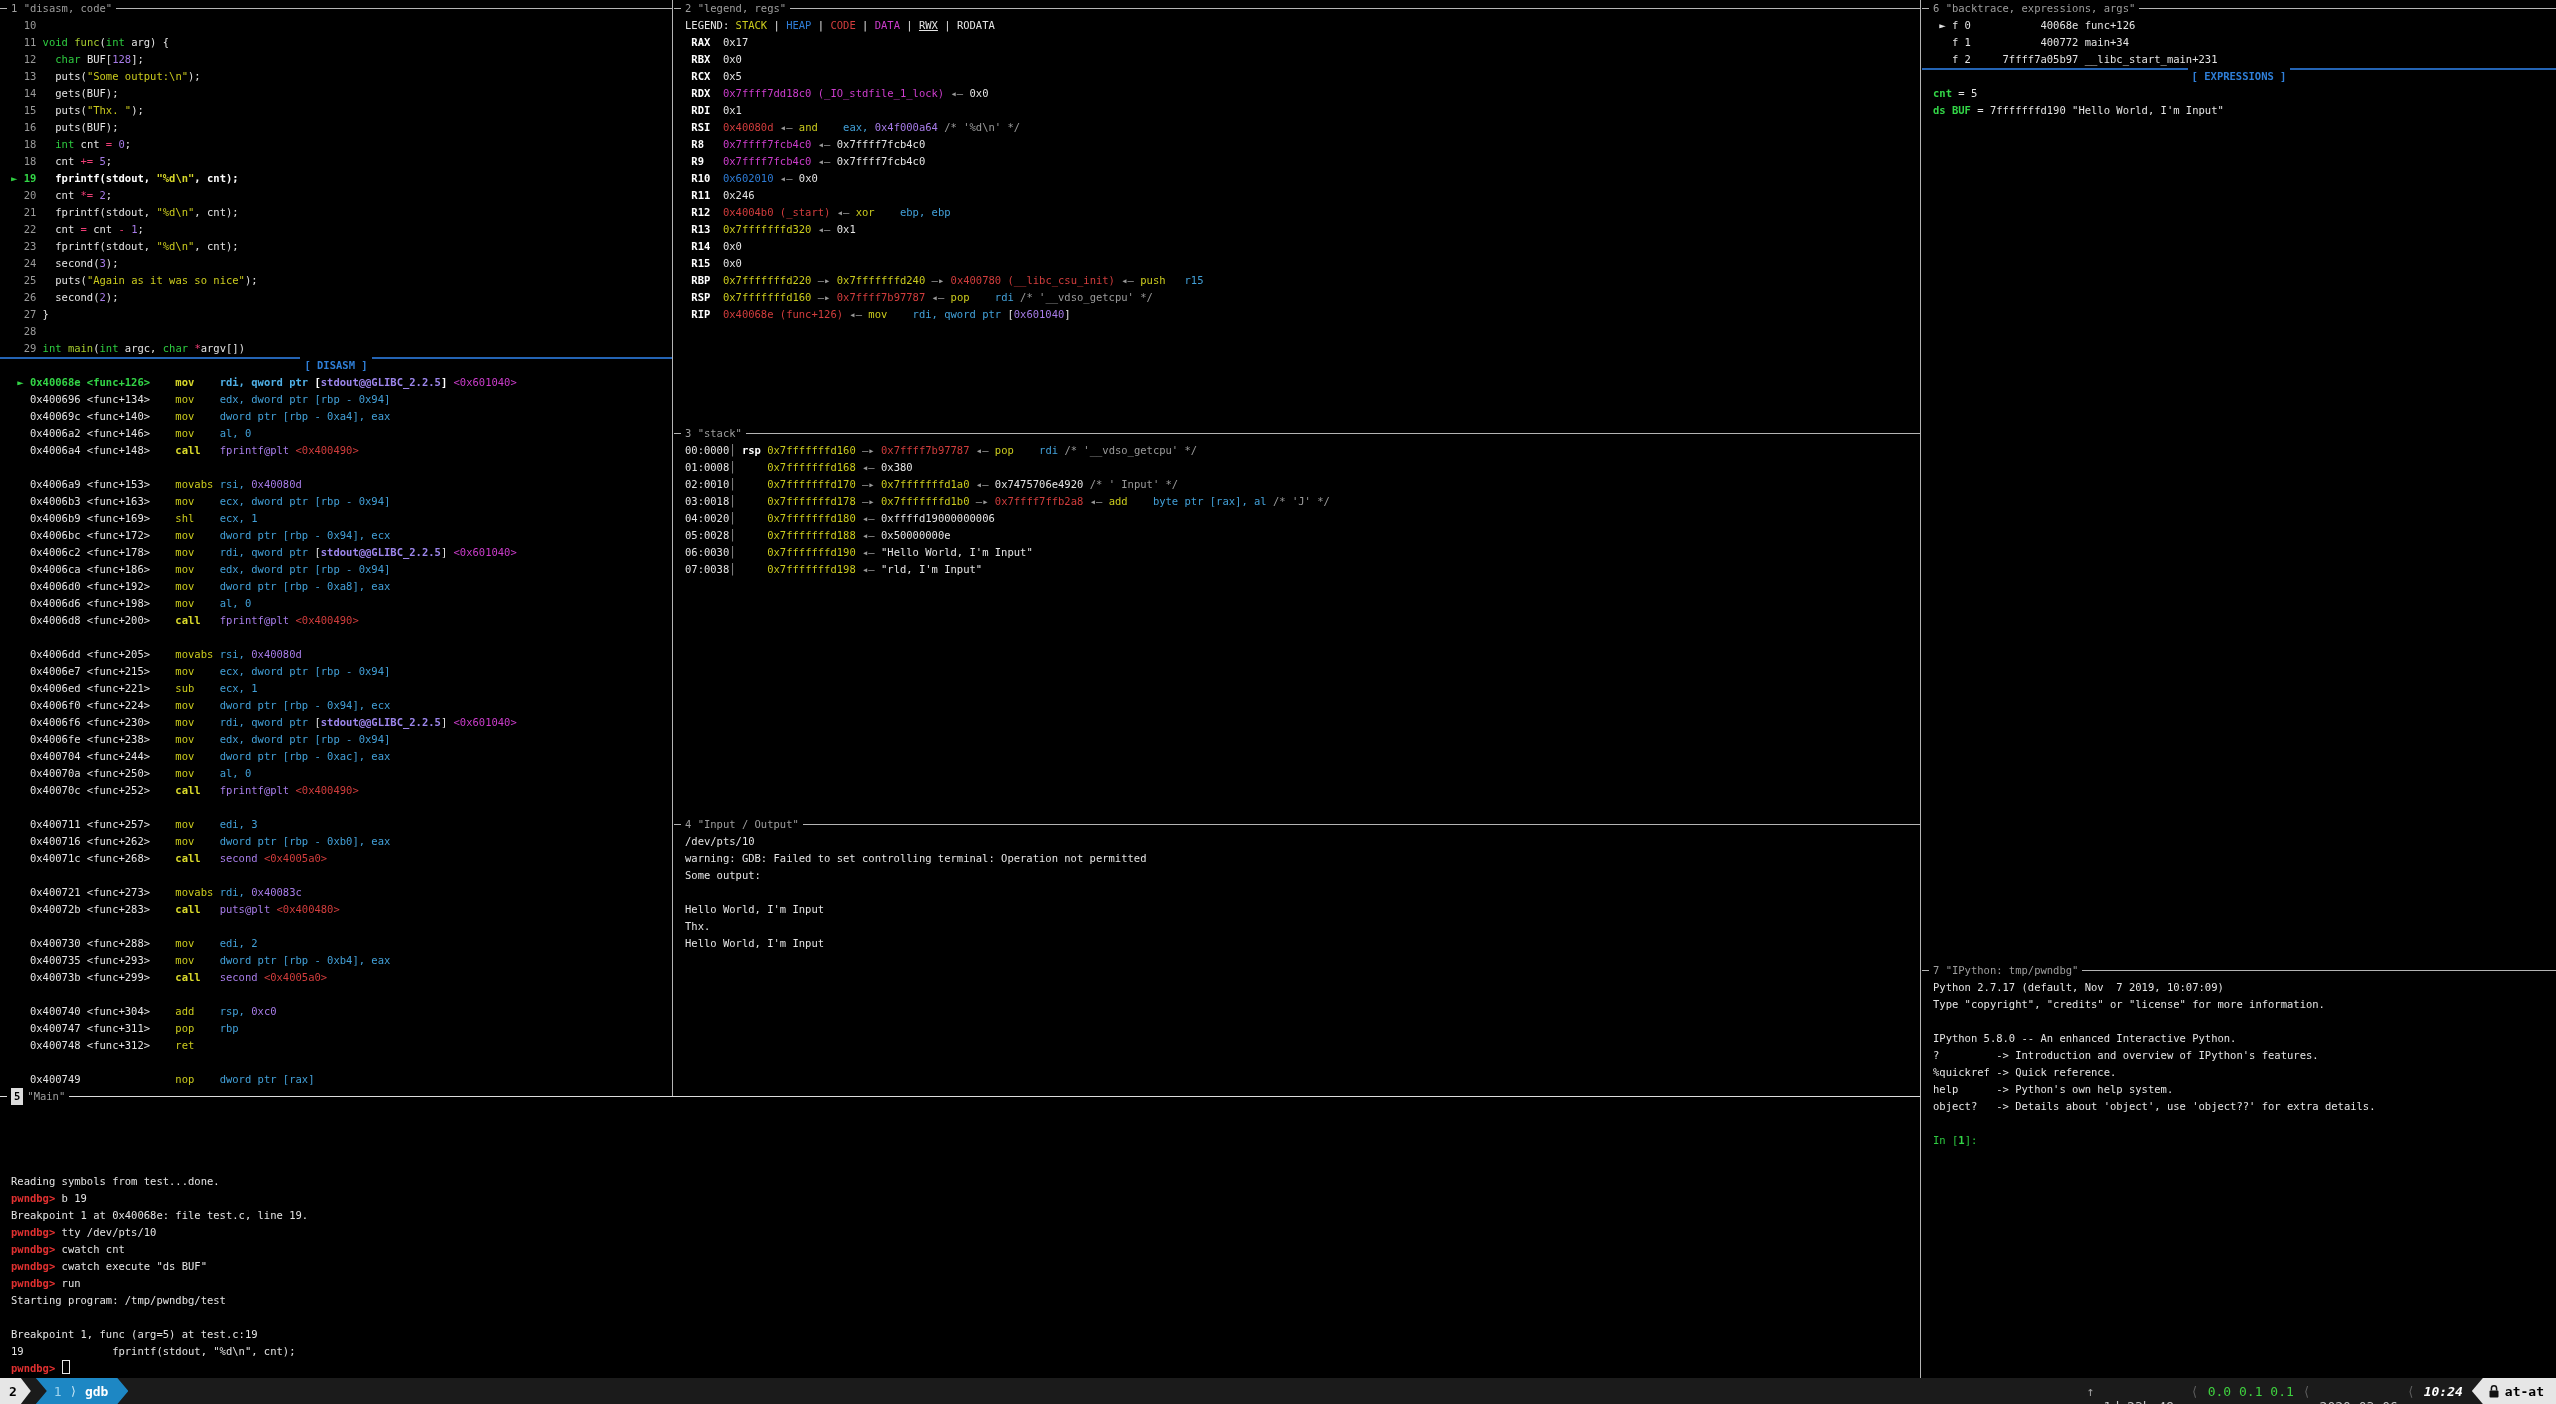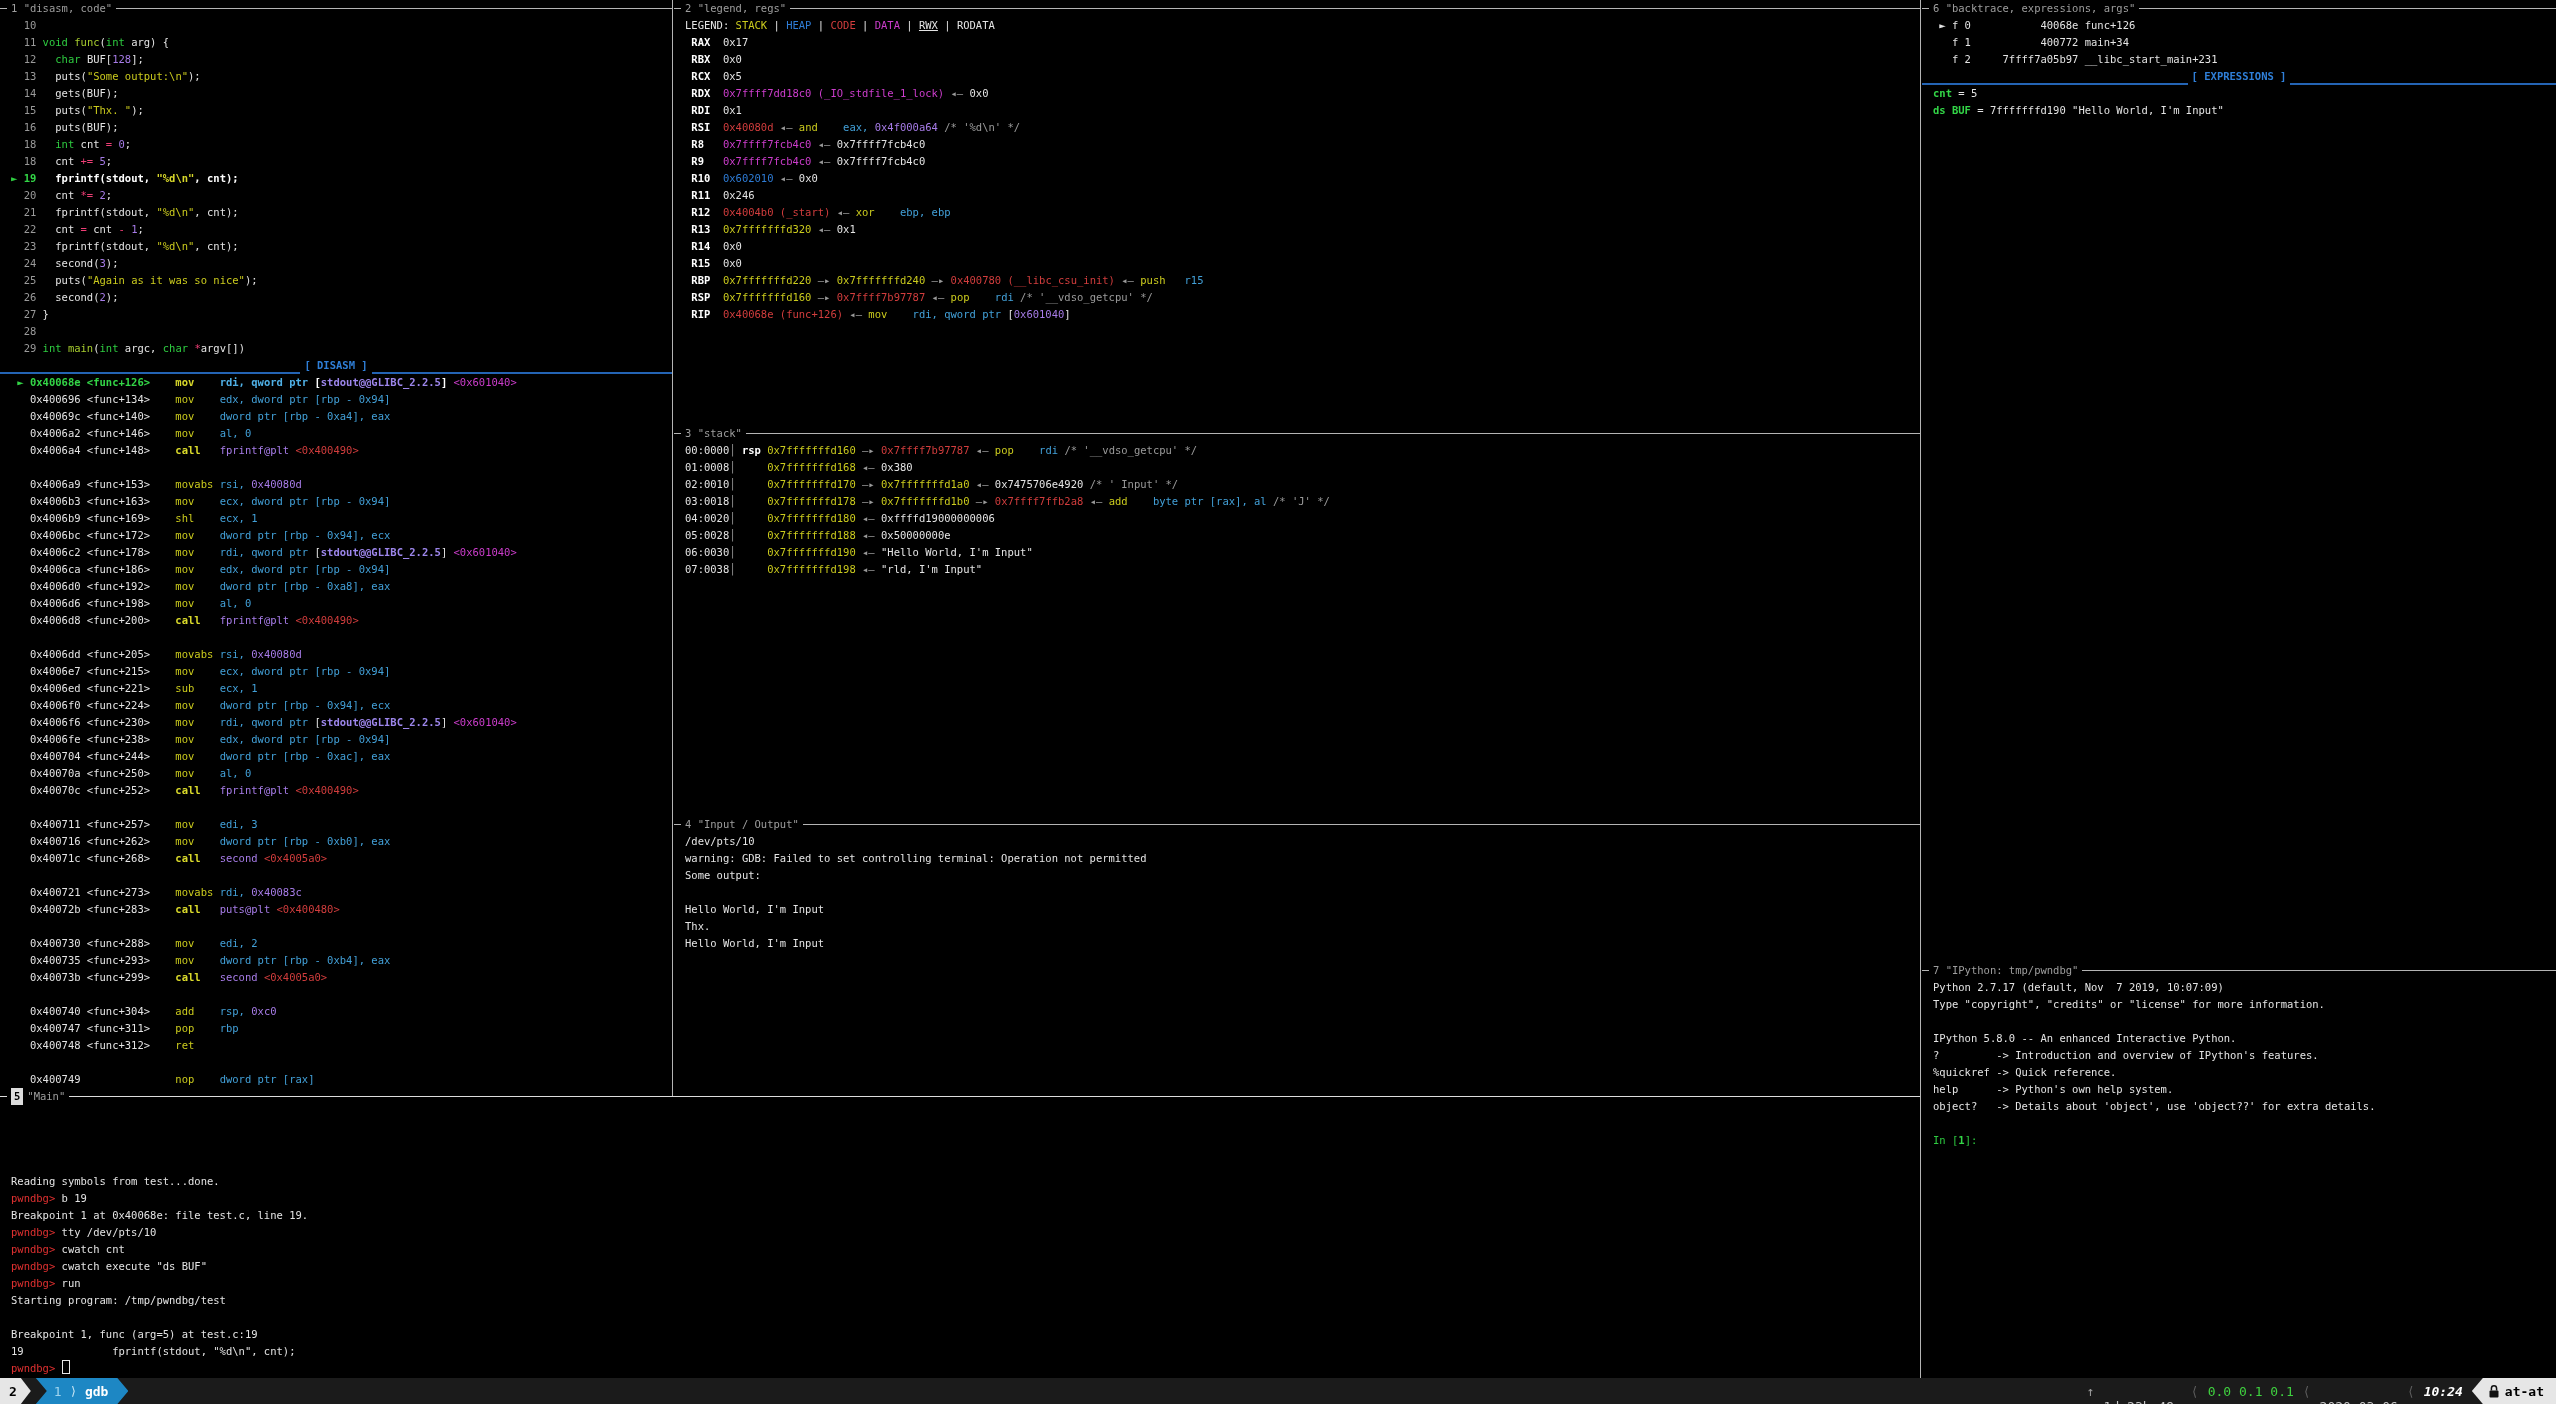--- a/index.html
+++ b/index.html
@@ -6,21 +6,21 @@
   #screen{position:relative;width:2556px;height:1404px;background:#000;overflow:hidden;
           font-family:"DejaVu Sans Mono",monospace;font-size:10.5px;line-height:17px;color:#e4e4e4;}
   .pane{position:absolute;overflow:hidden;}
   .pane-content{padding-left:3px;margin-left:8px;}
   .ln{height:17px;white-space:pre;}
   
   .w{color:#e4e4e4}
   .wb{color:#ffffff;font-weight:bold}
   .gy{color:#9a9a9a}
   .r{color:#d23d3d}
-  .rb{color:#e03030;font-weight:normal}
+  .rb{color:#e03030;font-weight:bold}
   .g{color:#2ecc40}
   .gb{color:#33d647;font-weight:bold}
   .y{color:#cbcb1d}
   .yb{color:#d8d82a;font-weight:bold}
   .c{color:#42a0d8}
   .cb{color:#4fb0e6;font-weight:bold}
   .b{color:#2e7cd6}
   .v{color:#a77ce8}
   .vb{color:#9d86ec;font-weight:bold}
   .m{color:#cd3dcd}
@@ -28,21 +28,21 @@
   .fn{color:#a6cc2e}
   .u{color:#e4e4e4;text-decoration:underline}
   .cur{display:inline-block;width:6px;height:12px;border:1px solid #e8e8e8;vertical-align:-2px;color:transparent;overflow:hidden}
   
   .ptitle{display:flex;align-items:center;height:17px;color:#9e9e9e;white-space:pre;}
   .ptitle::before{content:"";width:7px;border-top:1px solid #b4b4b4}
   .ptitle::after{content:"";flex:1;border-top:1px solid #b4b4b4}
   .ptitle .tlabel{padding:0 4px;}
   .ptitle.wline::before,.ptitle.wline::after{border-color:#dcdcdc}
   .mnum{background:#dcdcdc;color:#000;padding:0 3px;margin-left:4px;font-weight:bold}
-  .bluesep{display:flex;align-items:flex-end;height:17px;color:#2f7fd8;font-weight:bold;white-space:pre;}
+  .bluesep{display:flex;align-items:flex-start;height:17px;color:#2f7fd8;font-weight:bold;white-space:pre;}
   .bluesep::before,.bluesep::after{content:"";flex:1;border-top:2px solid #2464b4}
   .bluesep .tlabel{padding:0 4px;}
   .vborder{position:absolute;width:1px;background:#b4b4b4}
   
   #statusbar{position:absolute;left:0;top:1378px;width:2556px;height:26px;background:#1b1b1b;
              display:flex;align-items:center;font-size:13px;color:#c8c8c8;}
   .sb-left{display:flex;align-items:center;height:100%;}
   .seg{display:flex;align-items:center;height:100%;}
   .seg.session{background:#e6e6e6;color:#000;font-weight:bold;padding:0 14px 0 9px;
                clip-path:polygon(0 0,calc(100% - 10px) 0,100% 50%,calc(100% - 10px) 100%,0 100%);}

